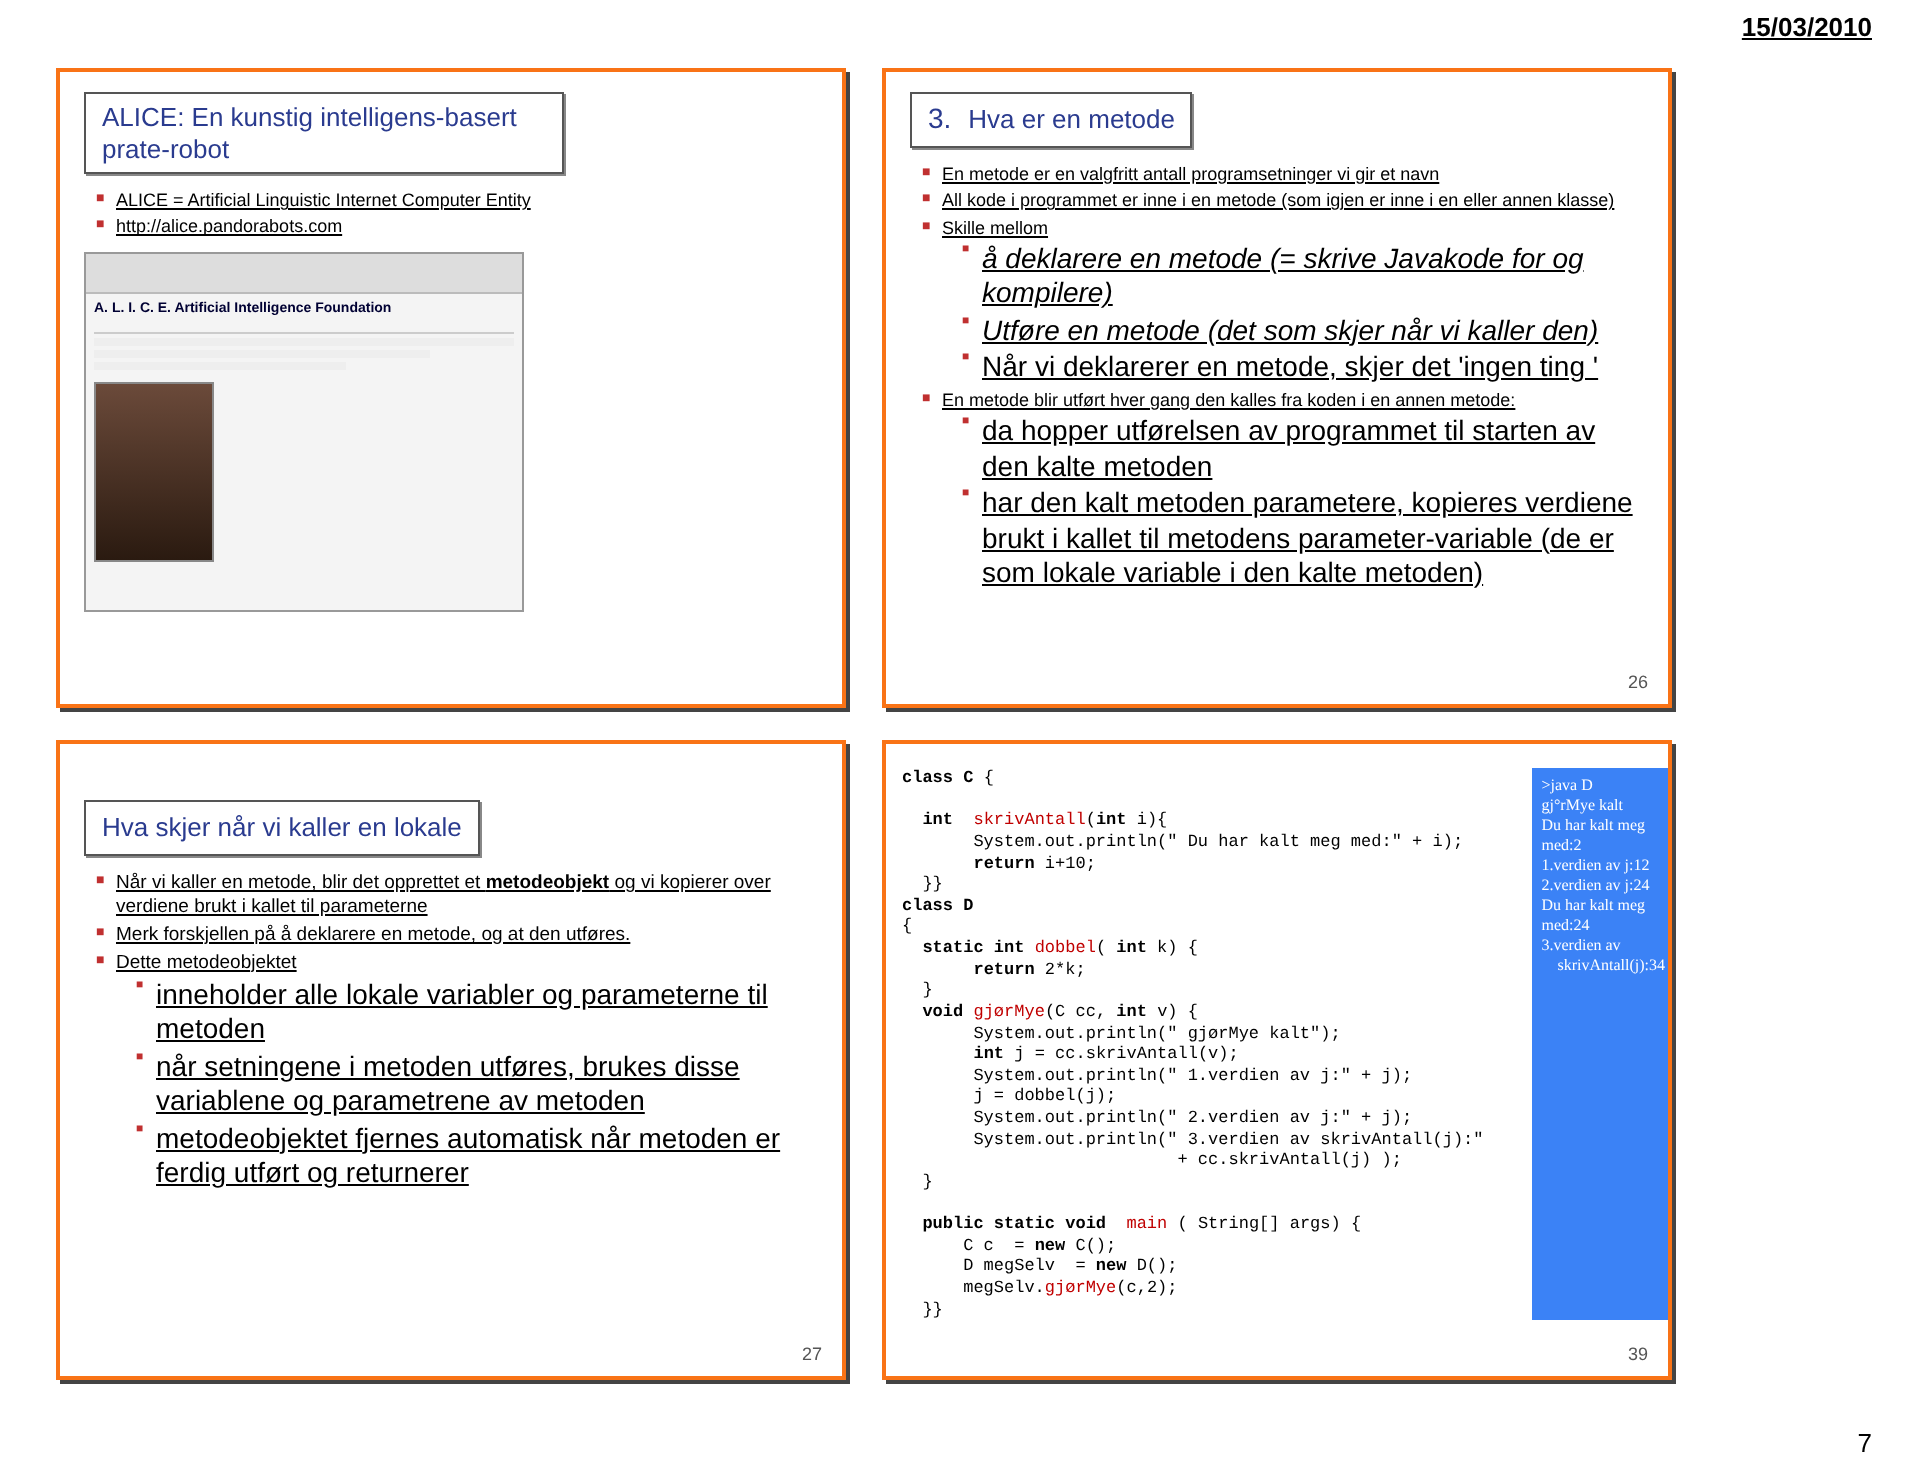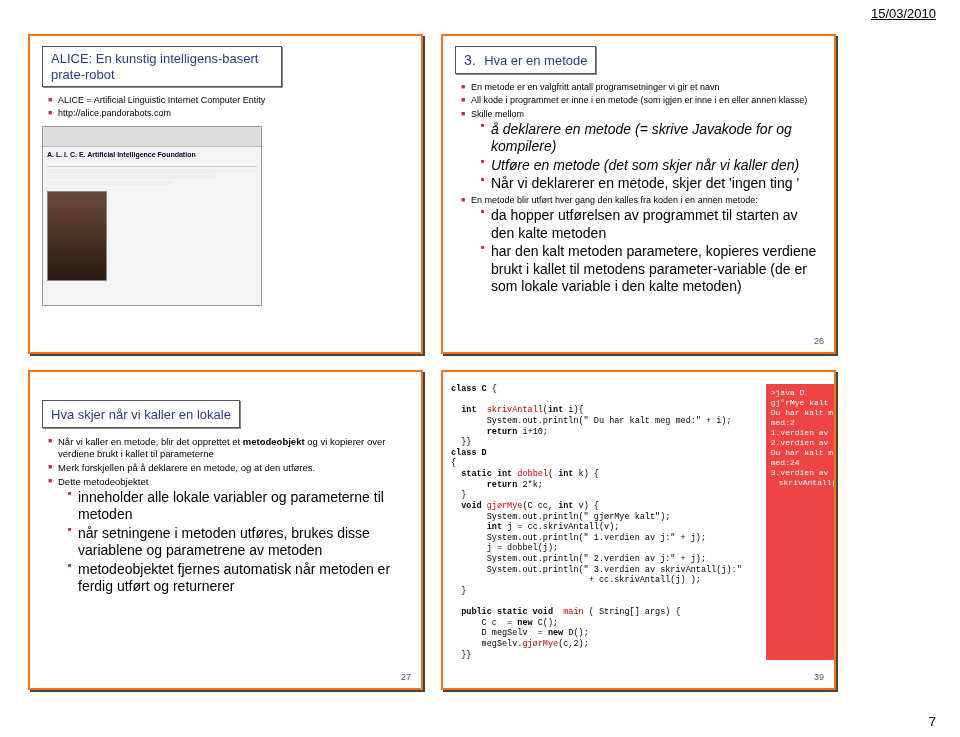--- a/index.html
+++ b/index.html
@@ -9,21 +9,21 @@
     width: 960px;
     height: 737px;
     position: relative;
     color: #000;
   }
   .page-date {
     position: absolute;
     top: 6px;
     right: 24px;
     font-size: 13px;
-    font-weight: normal;
+    font-weight: bold;
     text-decoration: underline;
   }
   .page-num {
     position: absolute;
     bottom: 8px;
     right: 24px;
     font-size: 13px;
   }
   .grid {
     position: absolute;
@@ -62,21 +62,21 @@
     color: #2a3b8f;
     font-size: 13px;
     line-height: 1.2;
   }
   .title-num {
     color: #2a3b8f;
     font-size: 14px;
     margin-right: 4px;
   }
   ul.body { list-style: none; padding-left: 6px; font-size: 9px; line-height: 1.25; }
-  ul.body > li { position: relative; padding-left: 10px; margin-bottom: 2px; }
+  ul.body > li { position: relative; padding-left: 10px; margin-bottom: 2px; text-decoration: underline; }
   ul.body > li::before {
     content: "■";
     position: absolute;
     left: 0;
     top: 1px;
     color: #c03030;
     font-size: 7px;
   }
   ul.sub { list-style: none; padding-left: 10px; margin-top: 1px; }
   ul.sub > li { position: relative; padding-left: 10px; margin-bottom: 1px; font-size: 14px;}
@@ -117,25 +117,25 @@
     font-family: "Courier New", monospace;
     font-size: 8.5px;
     line-height: 1.25;
     white-space: pre;
     flex: 1;
   }
   .kw { font-weight: bold; }
   .red { color: #c00000; }
   .sidebar-out {
     width: 126px;
-    background: #ef4444;
+    background: #3b82f6;
     color: #fff;
     font-size: 8px;
     line-height: 1.25;
-    font-family: Liberation Mono, monospace;
+    font-family: Liberation Serif, serif;
     padding: 4px 5px;
   }
 </style>
 </head>
 <body>
 
 <div class="page-date">15/03/2010</div>
 <div class="page-num">7</div>
 
 <div class="grid">

